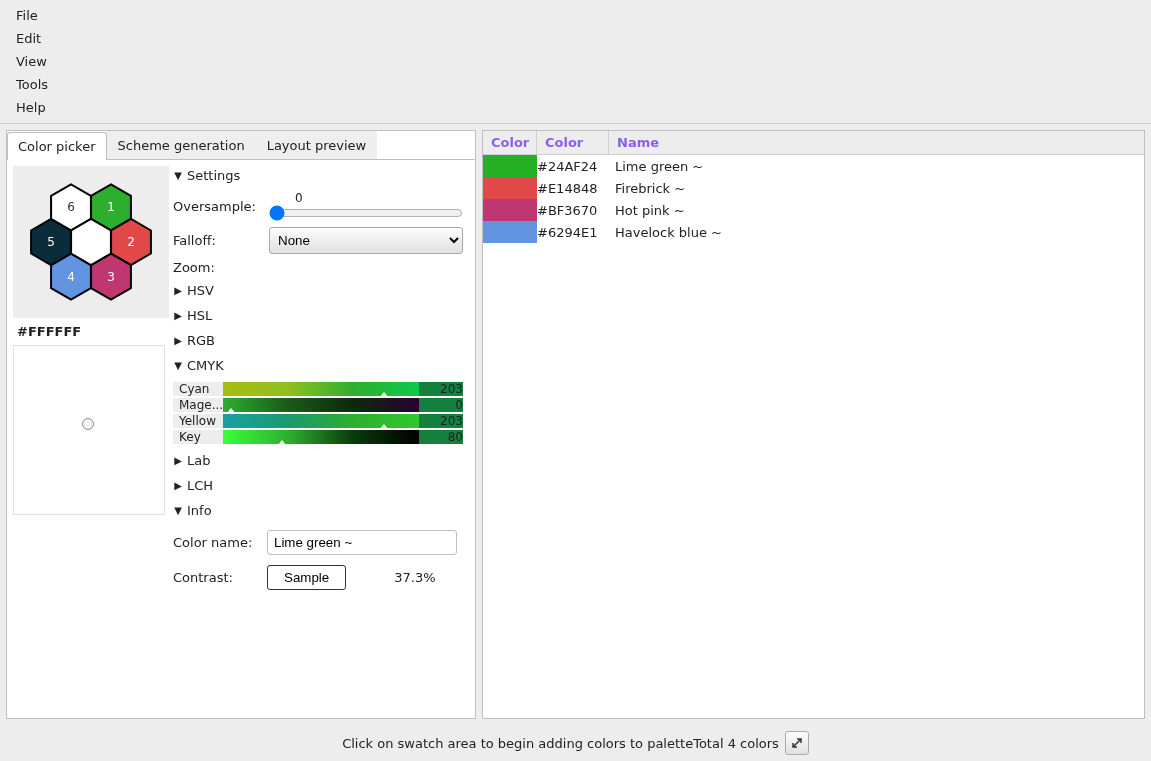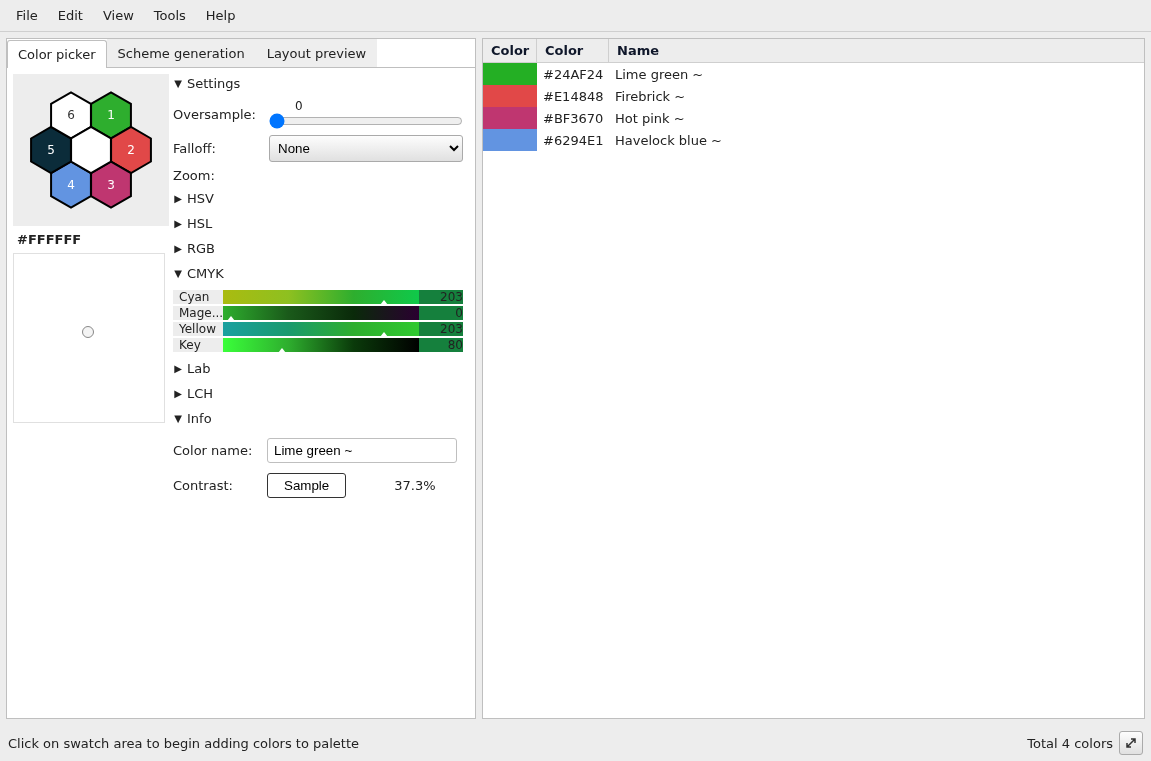--- a/index.html
+++ b/index.html
@@ -1,17 +1,17 @@
 <!DOCTYPE html>
 <html><head>
 <meta charset="utf-8">
 <style>
 * { box-sizing: border-box; margin: 0; padding: 0; }
 body { font-family: "DejaVu Sans", "Liberation Sans", sans-serif; font-size: 13px; background: #ededed; color: #222; width: 1151px; height: 761px; overflow: hidden; display: flex; flex-direction: column; }
-.menubar { display: flex; gap: 0; padding: 4px 6px; border-bottom: 1px solid #cfcfcf; }
+.menubar { display: flex; gap: 0; padding: 4px 6px; border-bottom: 1px solid #cfcfcf; flex-direction: column; }
 .menubar-item { padding: 4px 10px; cursor: pointer; }
 .main { flex: 1; display: flex; padding: 6px; gap: 6px; }
 .panel-left { width: 470px; background: #fff; border: 1px solid #bfbfbf; display: flex; flex-direction: column; }
 .panel-right { flex: 1; background: #fff; border: 1px solid #bfbfbf; display: flex; flex-direction: column; }
 .tabs { display: flex; border-bottom: 1px solid #bfbfbf; }
 .tab { padding: 6px 10px; border: 1px solid transparent; border-bottom: none; background: #eee; cursor: pointer; }
 .tab.active { background: #fff; border-color: #bfbfbf; border-top-left-radius: 3px; border-top-right-radius: 3px; position: relative; top: 1px; }
 .left-body { flex: 1; display: flex; padding: 6px; gap: 4px; }
 .left-col { width: 156px; display: flex; flex-direction: column; gap: 4px; }
 .hex-wrap { width: 156px; height: 152px; background: #ededed; position: relative; }
@@ -30,30 +30,30 @@
 .cmyk-bar { flex: 1; height: 14px; position: relative; }
 .cmyk-val { width: 44px; text-align: right; background: #15803d; }
 .info-row { display: flex; align-items: center; gap: 8px; margin-top: 4px; }
 .info-label { width: 86px; }
 .colorname-input { flex: 1; max-width: 190px; padding: 4px 6px; border: 1px solid #bfbfbf; border-radius: 3px; }
 .sample-btn { border: 1px solid #333; padding: 4px 16px; background: #fff; border-radius: 3px; cursor: pointer; }
 .contrast-val { margin-left: 40px; }
 .swatch-area { width: 152px; height: 170px; border: 1px solid #e0e0e0; background: #fff; position: relative; }
 .swatch-dot { position: absolute; top: 72px; left: 68px; width: 12px; height: 12px; border: 1px solid #888; border-radius: 50%; background: #f4f4f4; }
 .table-head { display: flex; border-bottom: 1px solid #cfcfcf; background: #ededed; }
-.th { padding: 4px 8px; color: #0f172a; font-weight: bold; border-right: 1px solid #cfcfcf; }
+.th { padding: 4px 8px; color: #8b5cf6; font-weight: bold; border-right: 1px solid #cfcfcf; }
 .th.col-swatch { width: 54px; }
 .th.col-hex { width: 72px; }
 .th.col-name { flex: 1; border-right: none; }
 .table-body { flex: 1; overflow: auto; }
 .tr { display: flex; align-items: center; height: 22px; }
 .td-swatch { width: 54px; height: 22px; }
-.td-hex { width: 72px; padding-left: 6px; }
+.td-hex { width: 72px; }
 .td-name { flex: 1; padding-left: 6px; }
-.statusbar { display: flex; justify-content: space-between; align-items: center; padding: 6px 8px; background: #ededed; }
+.statusbar { display: flex; justify-content: center; align-items: center; padding: 6px 8px; background: #ededed; }
 .status-right { display: flex; align-items: center; gap: 6px; }
 .expand-btn { width: 24px; height: 24px; border: 1px solid #aaa; border-radius: 3px; background: linear-gradient(#fdfdfd,#e0e0e0); display: flex; align-items: center; justify-content: center; cursor: pointer; }
 svg.hex-svg { width: 156px; height: 152px; }
 .cmyk-pointer { position: absolute; bottom: -1px; width: 0; height: 0; border-left: 4px solid transparent; border-right: 4px solid transparent; border-bottom: 5px solid #fff; }
 </style>
 </head>
 <body>
 
 <div class="menubar">
   <div class="menubar-item">File</div>

